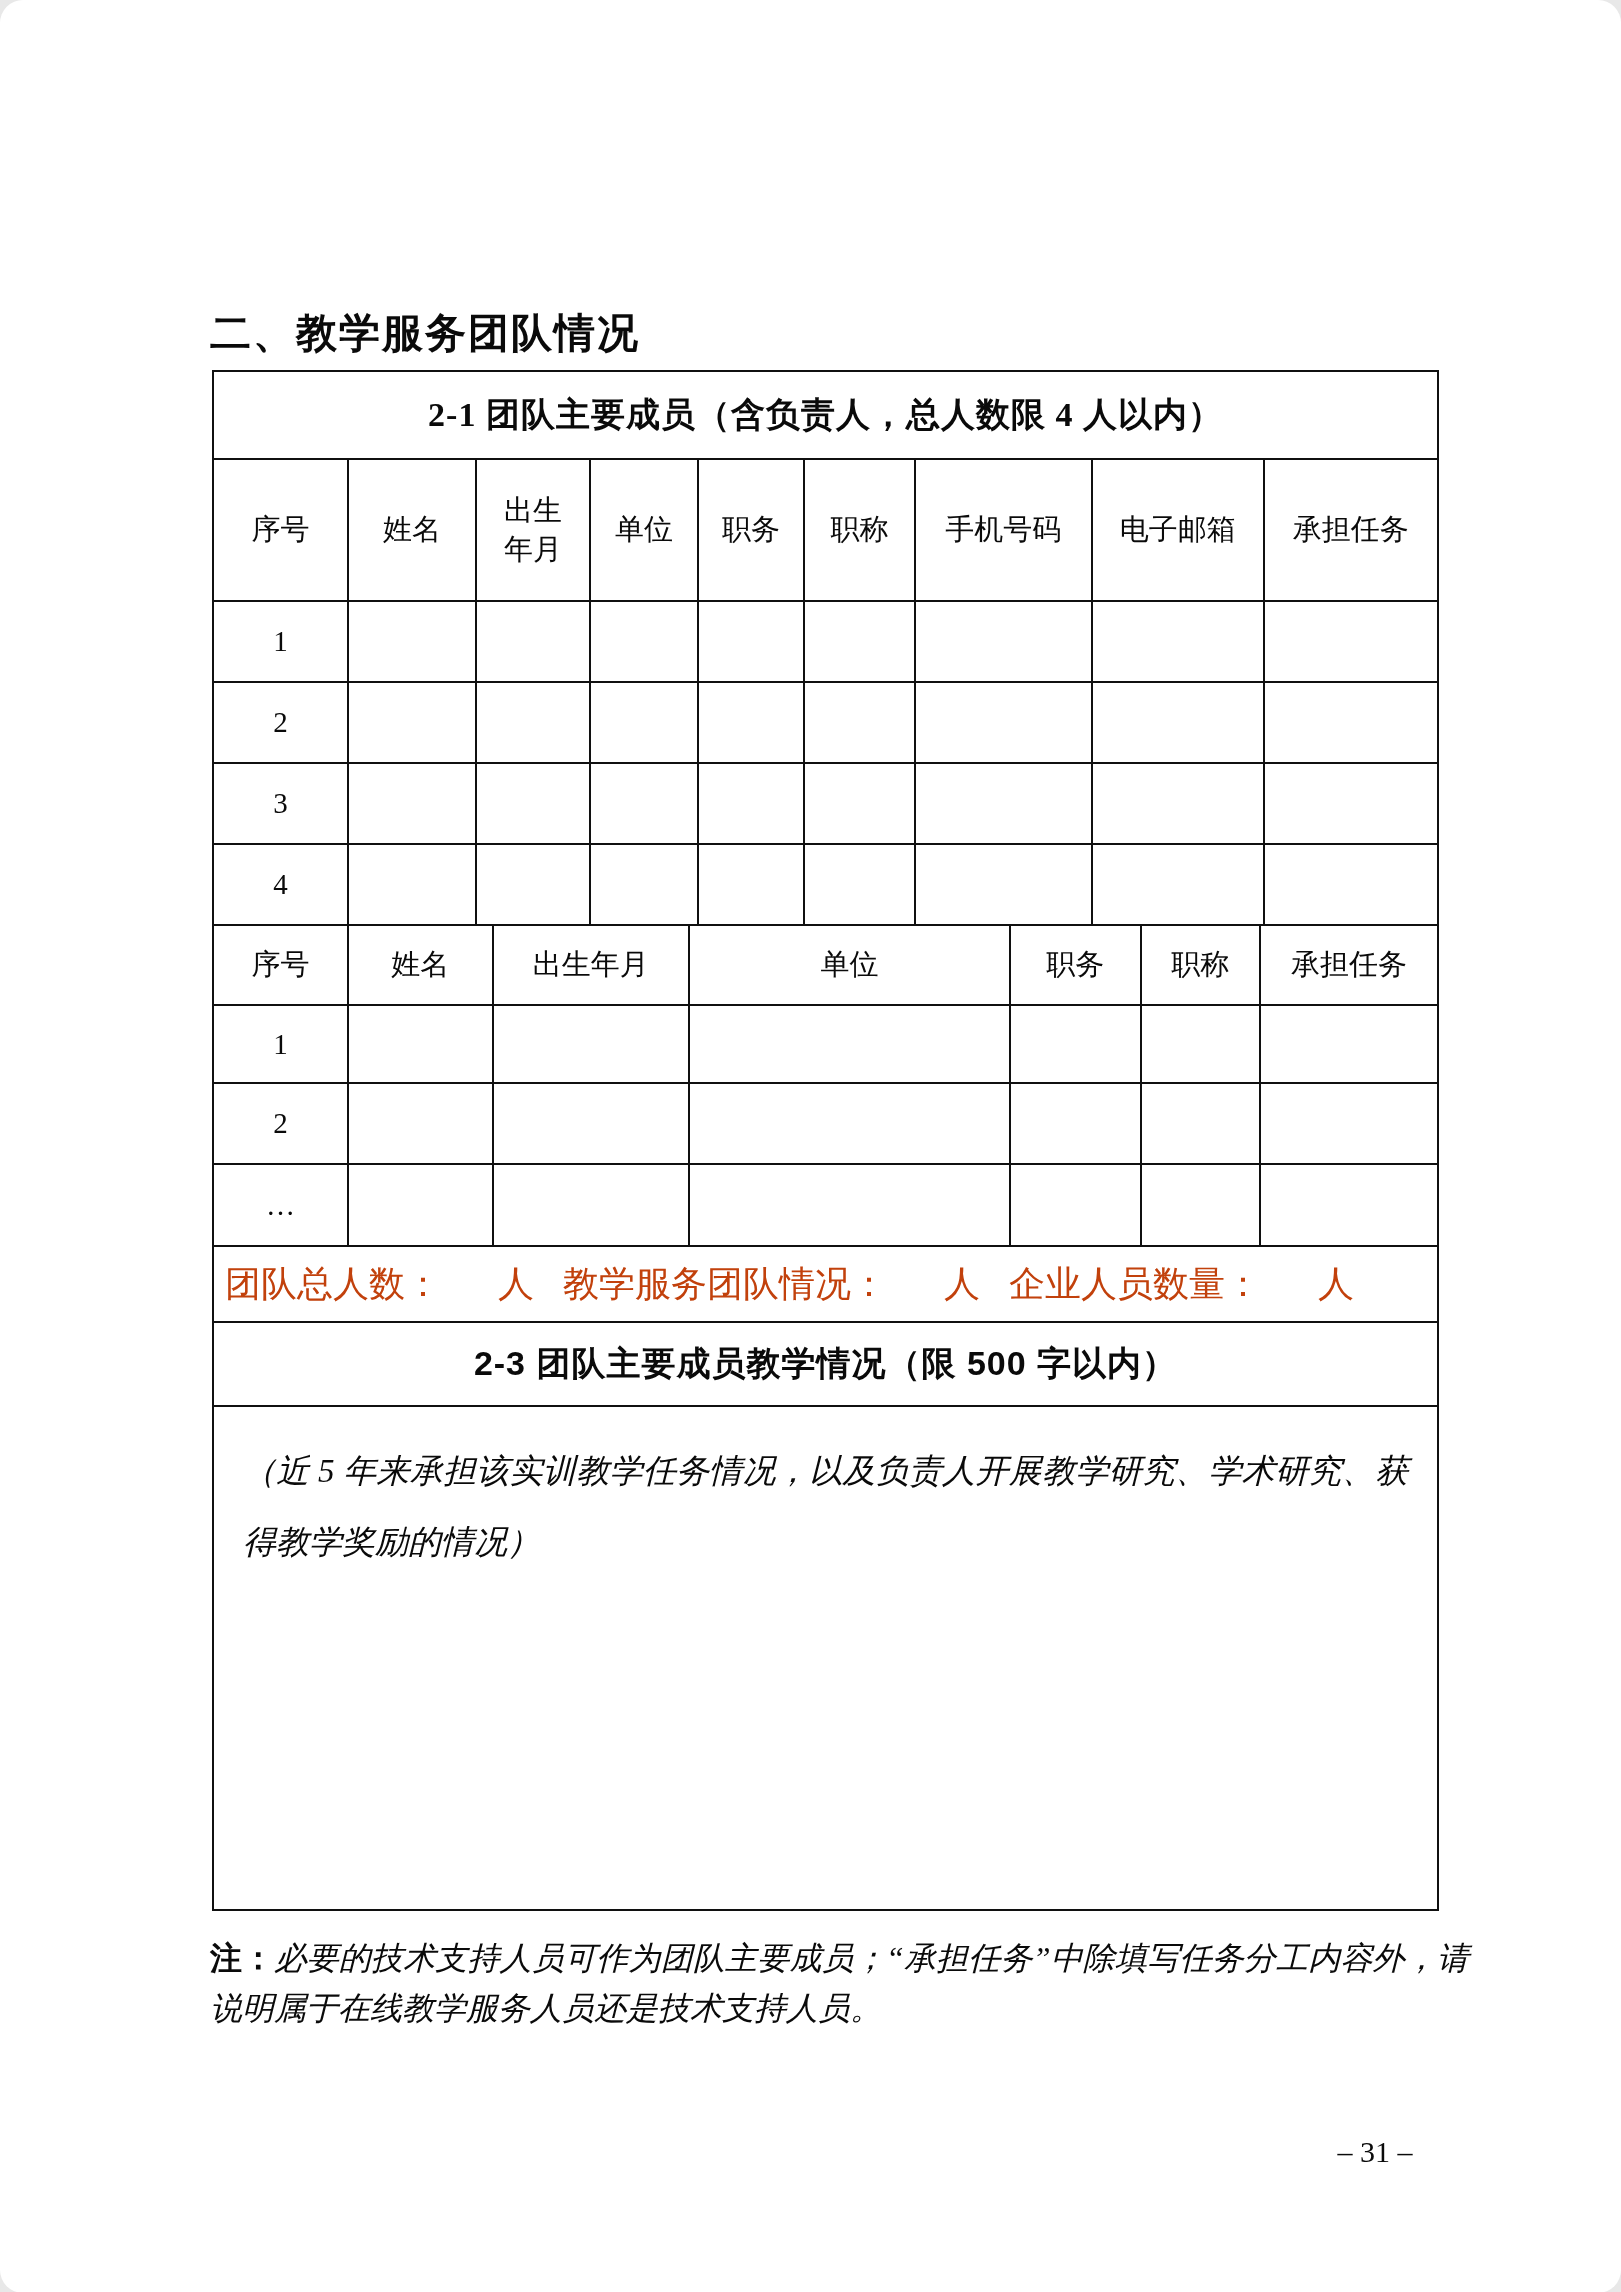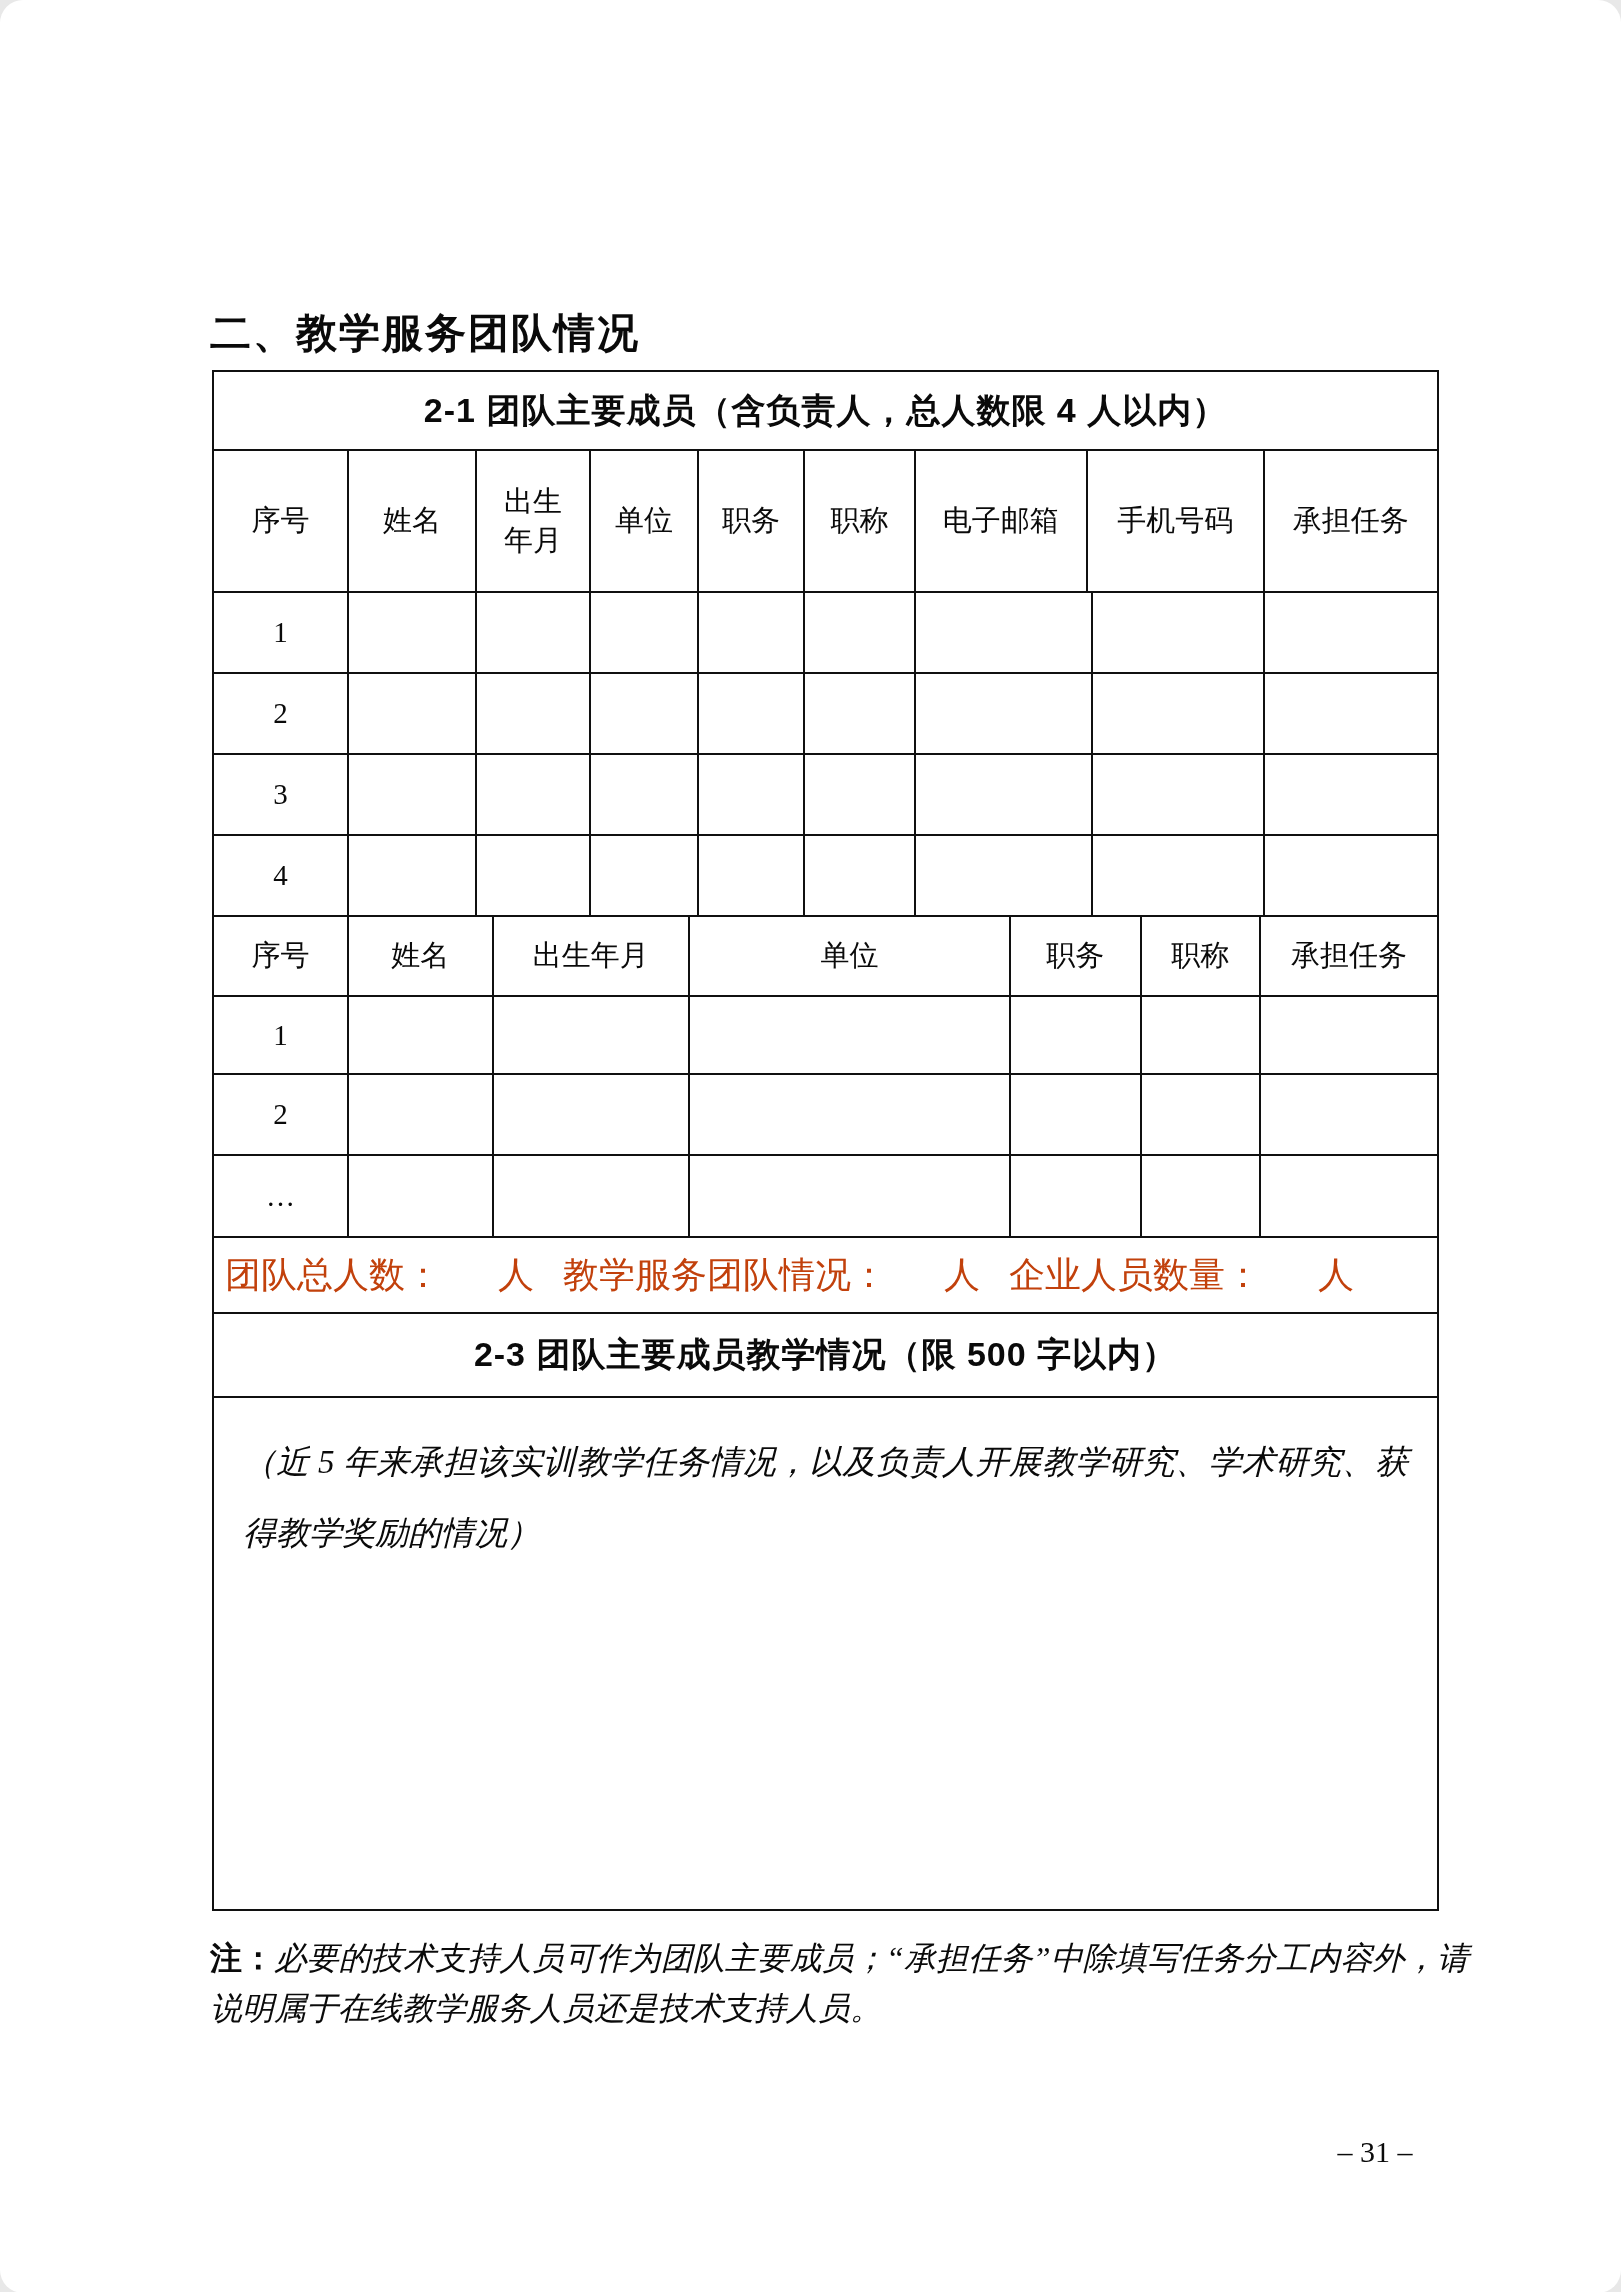--- a/index.html
+++ b/index.html
@@ -110,33 +110,33 @@
 </style>
 </head>
 <body>
 
 <div class="page">
 
   <div class="doc-title">二、教学服务团队情况</div>
 
   <div class="form-table">
 
-    <div class="sec-head" style="height:79px;">2-1 团队主要成员（含负责人，总人数限 4 人以内）</div>
+    <div class="sec-head" style="height:88px;font-family:Liberation Serif, serif;">2-1 团队主要成员（含负责人，总人数限 4 人以内）</div>
 
     <div class="trow" style="height:142px;">
       <div class="c a1">序号</div>
       <div class="c a2">姓名</div>
       <div class="c a3">
           <span class="wrap2">出生年月</span>
         </div>
       <div class="c a4">单位</div>
       <div class="c a5">职务</div>
       <div class="c a6">职称</div>
+      <div class="c a7">手机号码</div>
       <div class="c a8">电子邮箱</div>
-      <div class="c a7">手机号码</div>
       <div class="c a9">承担任务</div>
     </div>
 
     <div class="trow" style="height:81px;">
       <div class="c a1">1</div>
       <div class="c a2"></div>
       <div class="c a3"></div>
       <div class="c a4"></div>
       <div class="c a5"></div>
       <div class="c a6"></div>

